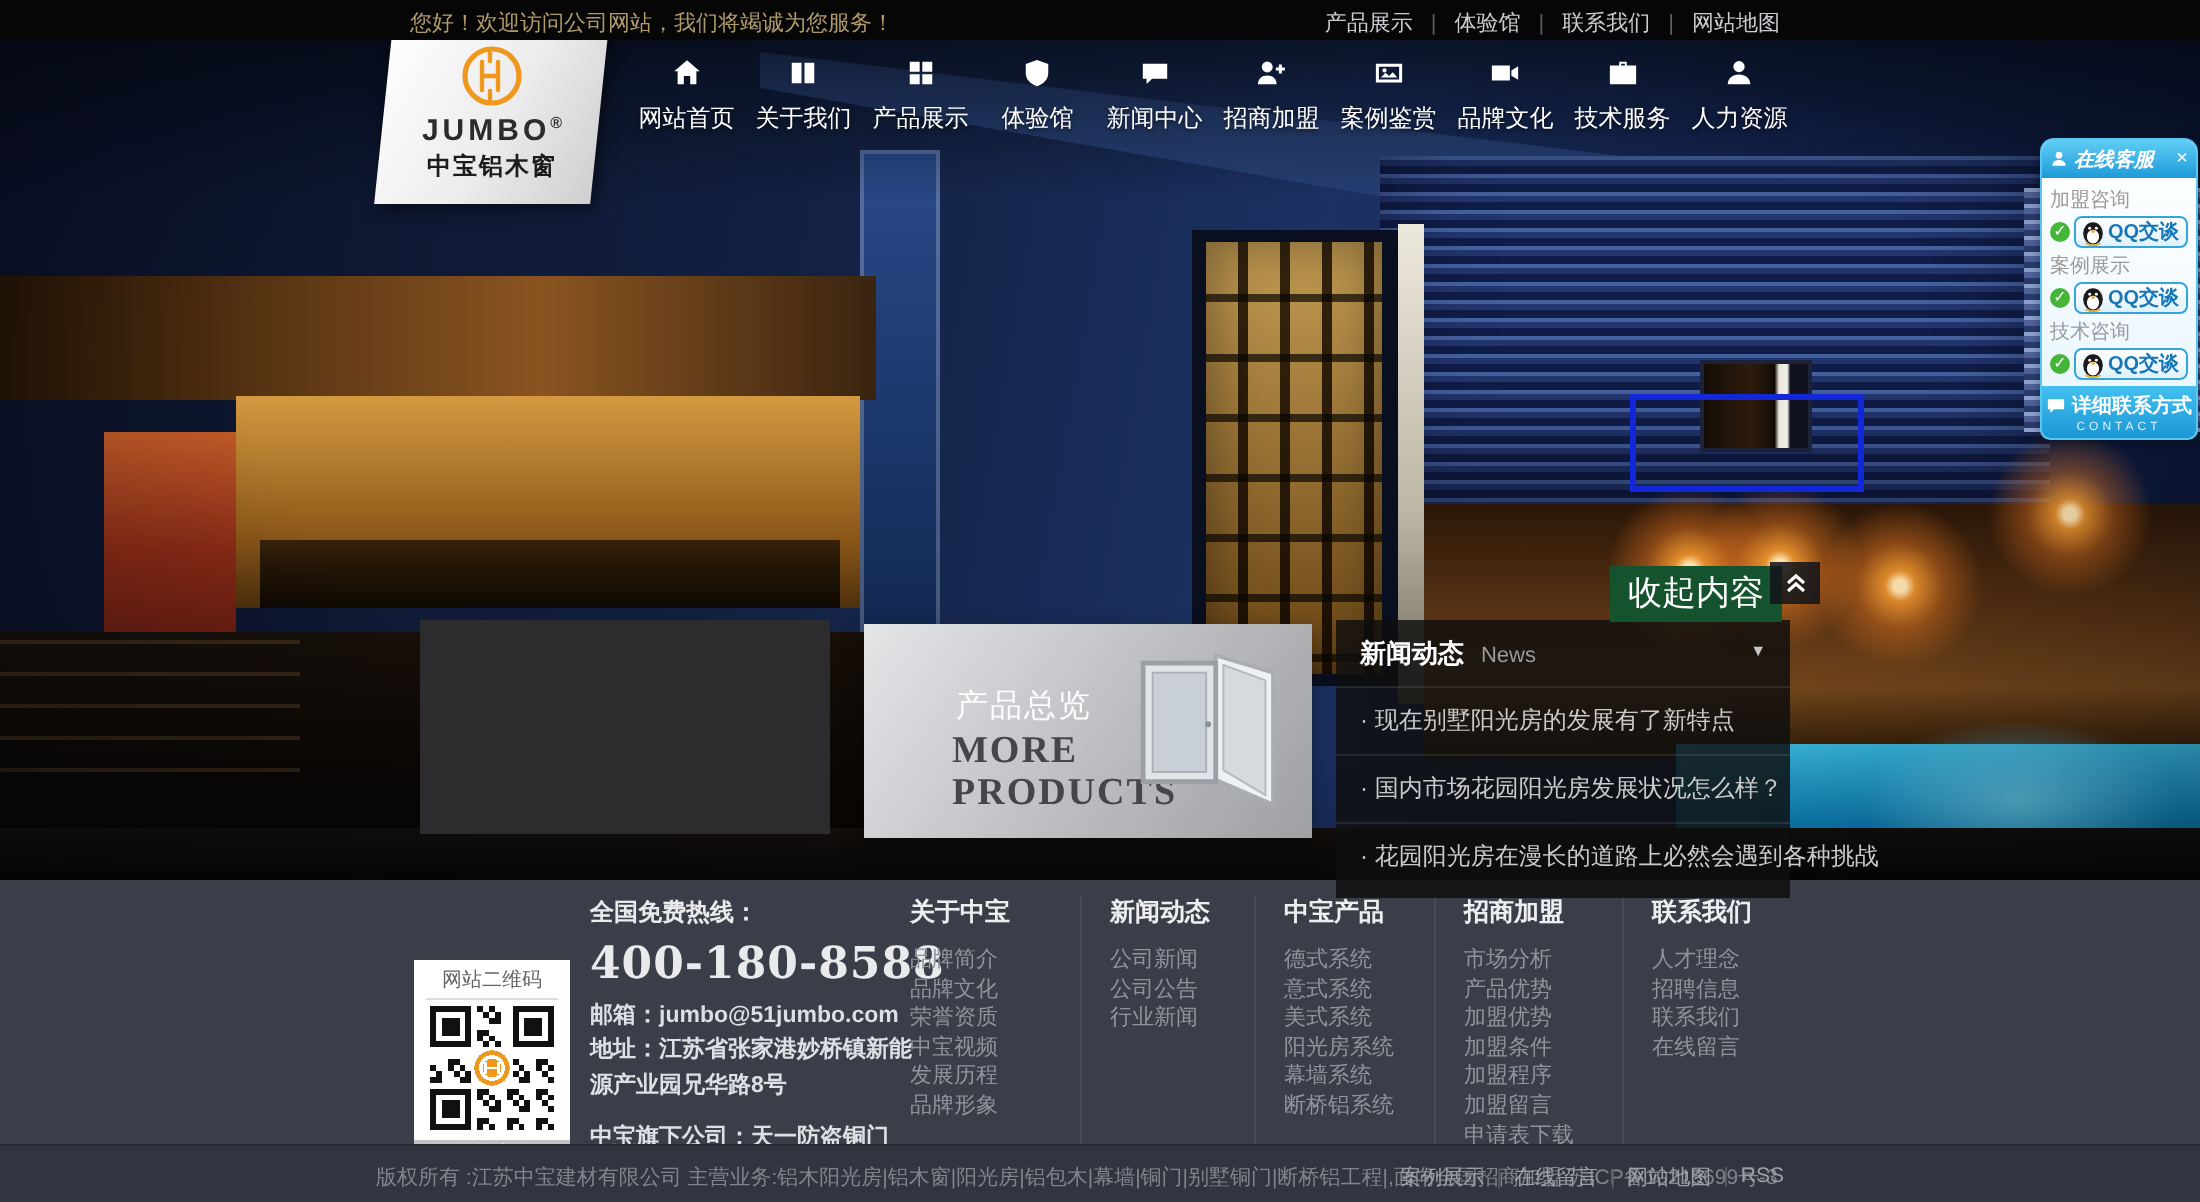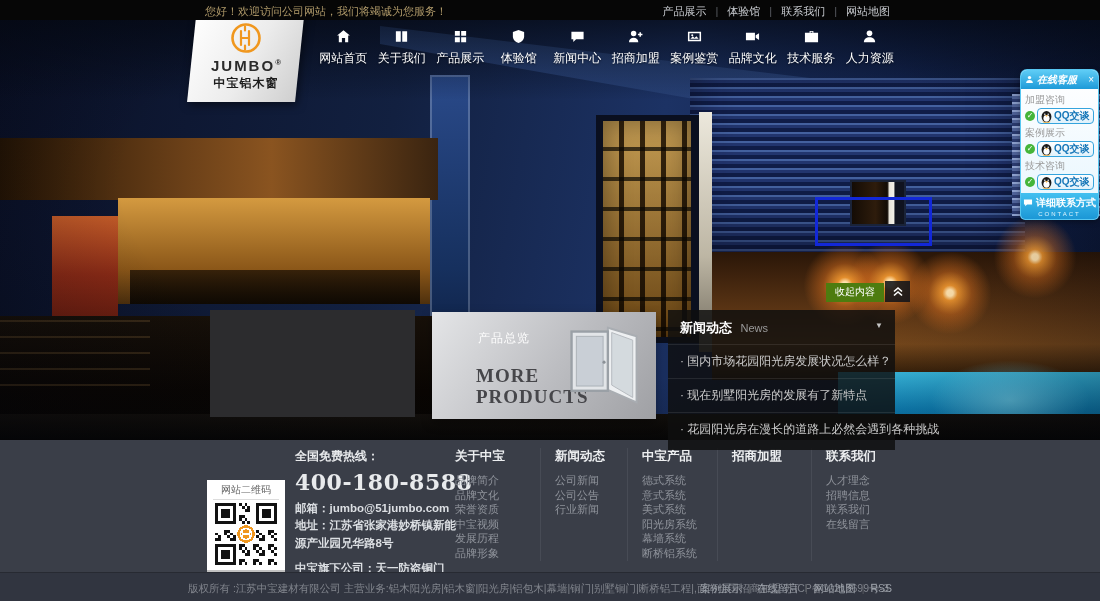--- a/index.html
+++ b/index.html
@@ -85,28 +85,28 @@
   .check { width:10px; height:10px; border-radius:50%; background:#45b53a; color:#fff; font-size:8px; line-height:10px; text-align:center; flex:none; }
   .qq-btn { flex:1; display:flex; align-items:center; gap:1px; border:1px solid #35a4dd; border-radius:4px;
     background:linear-gradient(180deg,#ffffff,#dff1fb); padding:0 2px; color:#1576b8; font-size:10px; font-weight:bold; cursor:pointer; }
   .qq-btn svg { width:13px; height:13px; flex:none; }
   .sp-foot { background:linear-gradient(180deg,#43c0f0,#1b97d6); text-align:center; padding:3px 0 2px; cursor:pointer; }
   .sf-main { display:flex; justify-content:center; align-items:center; gap:3px; color:#fff; font-size:10px; font-weight:bold; white-space:nowrap; }
   .sf-main svg { width:10px; height:10px; }
   .sf-sub { font-size:6px; letter-spacing:2px; color:#dff4fd; margin-top:1px; }
 
   
-  .collapse-btn { position:absolute; left:826px; top:263px; z-index:20; background:#4d7c0f; color:#fff; font-size:10px;
+  .collapse-btn { position:absolute; left:805px; top:263px; z-index:20; background:#14532d; color:#fff; font-size:17px;
     padding:2px 9px 3px; border:none; cursor:pointer; font-family:inherit; }
   .collapse-box { position:absolute; left:885px; top:261px; z-index:20; width:25px; height:21px; background:rgba(18,20,26,.88);
     display:flex; align-items:center; justify-content:center; cursor:pointer; }
   .dark-panel { position:absolute; left:210px; top:290px; width:205px; height:107px; background:#2c2c2e; z-index:10; }
   .product-card { position:absolute; left:432px; top:292px; width:224px; height:107px; z-index:10; cursor:pointer;
     background:linear-gradient(125deg,#e4e5e7,#bcbdc1 55%,#9fa0a4); box-shadow:0 4px 10px rgba(0,0,0,.35); }
-  .pc-title { position:absolute; left:46px; top:18px; color:#fdfdfd; font-size:12px; letter-spacing:1px; }
+  .pc-title { position:absolute; left:46px; top:31px; color:#fdfdfd; font-size:16px; letter-spacing:1px; }
   .pc-sub { position:absolute; left:44px; top:53px; width:135px; font-family:"Liberation Serif", serif; font-weight:bold;
     font-size:19px; line-height:1.12; color:#46464a; letter-spacing:1px; }
   .pc-window { position:absolute; right:8px; top:10px; }
 
   .news-panel { position:absolute; left:668px; top:290px; width:227px; z-index:15; background:rgba(14,14,14,.83); padding-bottom:4px; }
   .news-head { padding:8px 12px 7px; }
   .news-title { color:#fff; font-size:13px; font-weight:bold; }
   .news-sub { color:#9a9a9a; font-size:11px; margin-left:4px; }
   .news-caret { float:right; color:#c5c5c5; font-size:8px; margin-top:3px; cursor:pointer; }
   .news-list { list-style:none; }
@@ -323,22 +323,22 @@
       </svg>
     </div>
 
     <div class="news-panel">
       <div class="news-head">
         <span class="news-caret">▼</span>
         <span class="news-title">新闻动态</span>
         <span class="news-sub">News</span>
       </div>
       <ul class="news-list" id="news-list">
+          <li>现在别墅阳光房的发展有了新特点</li>
           <li>国内市场花园阳光房发展状况怎么样？</li>
-          <li>现在别墅阳光房的发展有了新特点</li>
           <li>花园阳光房在漫长的道路上必然会遇到各种挑战</li>
         </ul>
     </div>
   </div>
 
   <div class="footer">
     <div class="qr-card">
       <div class="qr-title">网站二维码</div>
       <svg id="qr-svg" width="62" height="62" viewBox="0 0 21 21" shape-rendering="crispEdges">
           <rect x="0" y="0" width="21" height="21" fill="#ffffff"></rect>
@@ -460,20 +460,29 @@
             <li>德式系统</li>
             <li>意式系统</li>
             <li>美式系统</li>
             <li>阳光房系统</li>
             <li>幕墙系统</li>
             <li>断桥铝系统</li>
           </ul>
         </div>
         <div class="fcol">
           <h4>招商加盟</h4>
+          <ul>
+            <li>市场分析</li>
+            <li>产品优势</li>
+            <li>加盟优势</li>
+            <li>加盟条件</li>
+            <li>加盟程序</li>
+            <li>加盟留言</li>
+            <li>申请表下载</li>
+          </ul>
         </div>
         <div class="fcol">
           <h4>联系我们</h4>
           <ul>
             <li>人才理念</li>
             <li>招聘信息</li>
             <li>联系我们</li>
             <li>在线留言</li>
           </ul>
         </div>

